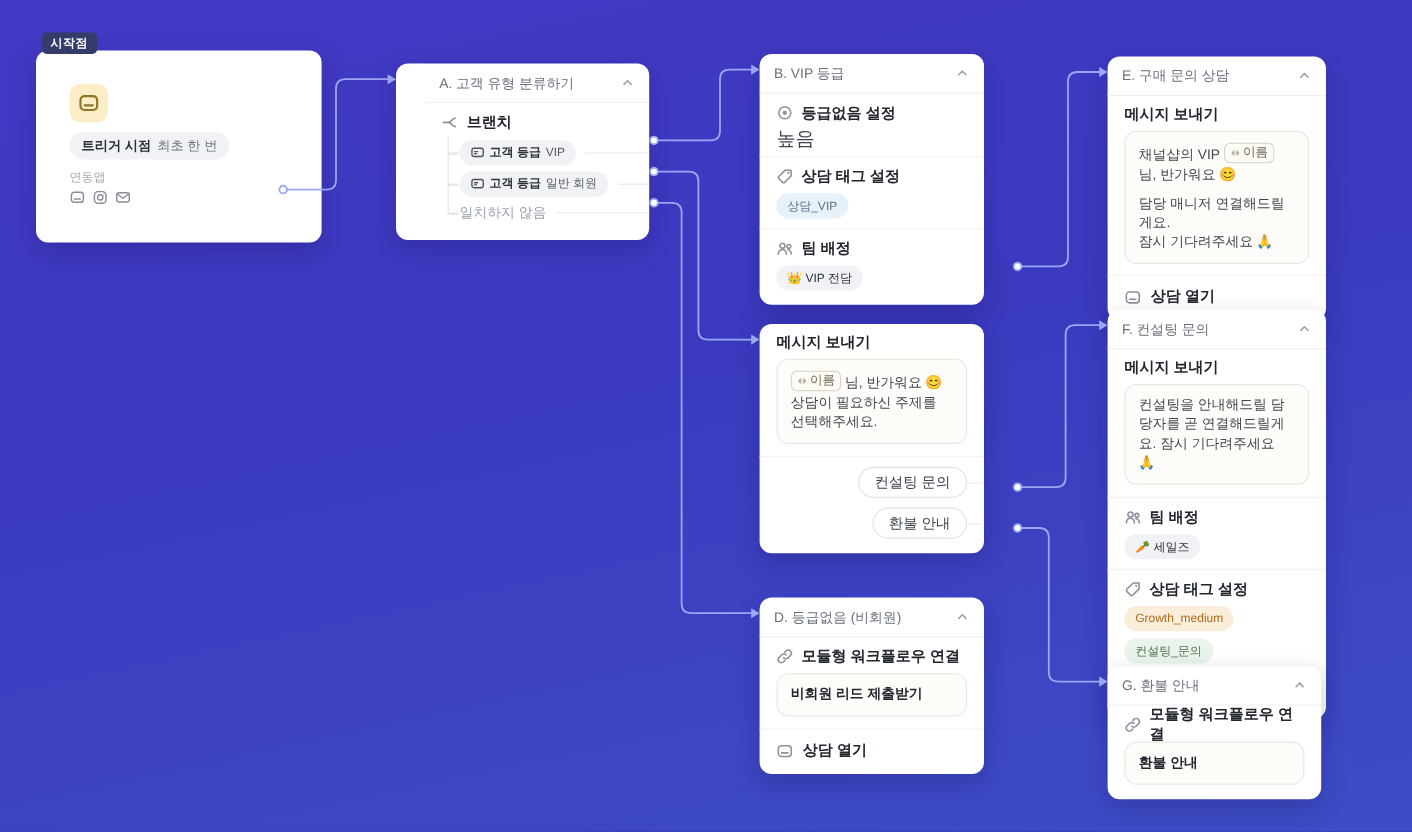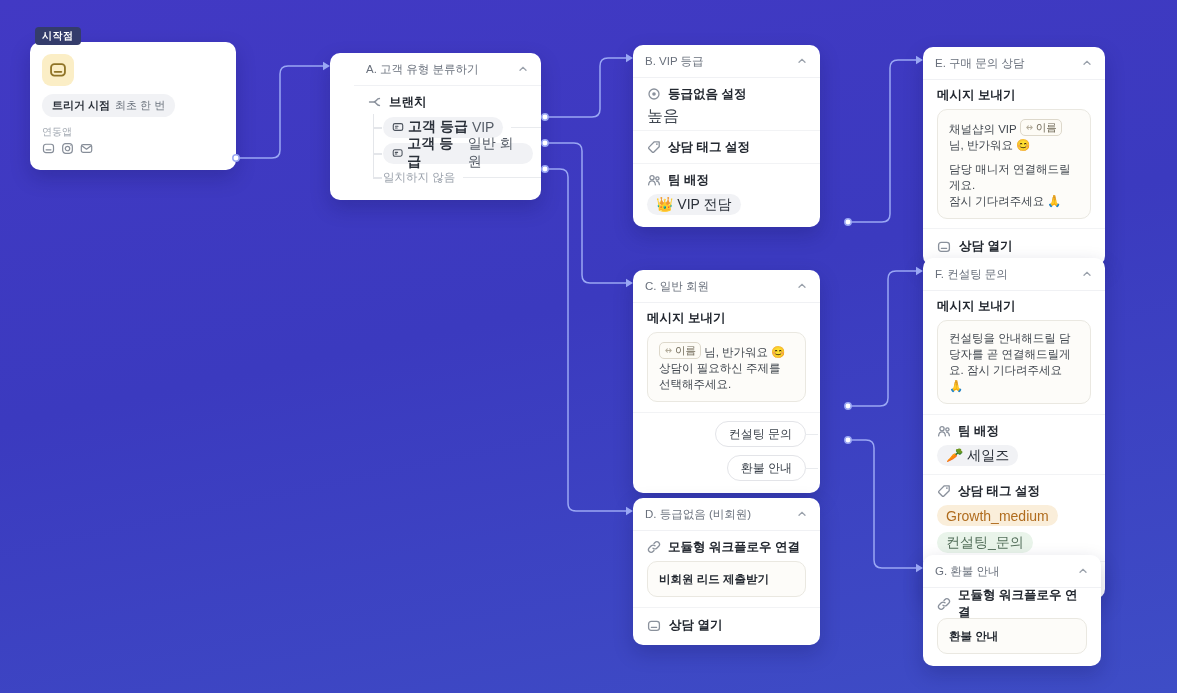--- a/index.html
+++ b/index.html
@@ -12,21 +12,21 @@
   .node-header{display:flex;align-items:center;justify-content:space-between;
     padding:6px 12px;height:20px;color:#69707c;font-size:11.5px;border-bottom:1px solid #f0f1f4;}
   .chev{display:flex;align-items:center;color:#9aa1ab;cursor:pointer;}
   .section{padding:8px 14px;}
   .section + .section{border-top:1px solid #f2f3f5;}
   .sec-label{display:flex;align-items:center;gap:7px;font-weight:700;color:#22272f;font-size:12.5px;height:16px;}
   .sec-icon{color:#8a919c;display:flex;}
   .sec-value{margin-top:4px;color:#3f4650;font-size:16px;height:16px;}
   .chips{margin-top:6px;display:flex;gap:6px;flex-wrap:wrap;}
   .chip{display:inline-flex;align-items:center;gap:4px;padding:3px 9px;border-radius:14px;
-    font-size:14px;background:#f1f2f5;color:#2b313a;height:15px;}
+    font-size:10px;background:#f1f2f5;color:#2b313a;height:15px;}
   .chip b{font-weight:700;}
   .chip .chip-val{color:#565d67;}
   .chip.blue{background:#e7f1f9;color:#567490;}
   .chip.orange{background:#faeeda;color:#b06c1e;}
   .chip.green{background:#e9f4ea;color:#55705c;}
   .msg-label{display:flex;align-items:center;font-weight:700;color:#22272f;font-size:12.5px;height:15px;}
   .msgbox{margin-top:6px;border:1px solid #eae8e1;background:#fdfcf9;border-radius:10px;
     padding:9px 11px;font-size:11.5px;line-height:1.4;color:#41474f;}
   .msgbox .para + .para{margin-top:8px;}
   .varchip{display:inline-flex;align-items:center;gap:2px;border:1px solid #ddd8cb;background:#fdfbf5;
@@ -40,21 +40,21 @@
   .branch-row{position:relative;display:flex;align-items:center;margin-top:4px;height:22px;}
   .branch-row .stub{position:absolute;left:-10px;top:50%;width:9px;height:1.5px;background:#e4e6ea;}
   .branch-row .leader{flex:1;height:1px;background:#e9ebee;margin-left:8px;margin-right:-14px;}
   .branch-plain{color:#9aa1ab;font-size:11.5px;}
   
   .btn-col{display:flex;flex-direction:column;align-items:flex-end;gap:8px;padding:8px 14px 12px;border-top:1px solid #f2f3f5;}
   .pill-btn{position:relative;display:flex;align-items:center;background:#fff;border:1px solid #e3e4e8;
     border-radius:15px;padding:5px 13px;font-size:12px;color:#3c434c;height:14px;cursor:pointer;text-align:right;}
   .pill-btn .tail{position:absolute;right:-13px;top:50%;width:13px;height:1px;background:#e9ebee;}
   
-  .start-card{left:30px;top:42px;width:182px;padding:12px;}
+  .start-card{left:30px;top:42px;width:182px;padding:28px;}
   .start-badge{position:absolute;top:-15px;left:5px;background:#343c6b;color:#fff;font-size:10px;
     font-weight:700;padding:2px 7px;border-radius:4px;letter-spacing:.5px;}
   .start-icon-tile{width:32px;height:32px;border-radius:9px;background:#fbeec6;display:flex;
     align-items:center;justify-content:center;color:#8f7326;}
   .start-title{margin-top:8px;font-size:13px;font-weight:700;color:#20252c;}
   .start-chip{margin-top:8px;display:inline-flex;gap:5px;align-items:center;background:#f1f2f5;
     border-radius:13px;padding:4px 10px;font-size:11px;}
   .start-chip b{color:#2b313a;}
   .start-chip span{color:#6a727c;}
   .apps-label{margin-top:8px;font-size:10px;color:#a0a7b0;}
@@ -208,20 +208,25 @@
     <div class="section">
       <div class="sec-label">
         <span class="sec-icon">
           <svg width="14" height="14" viewBox="0 0 14 14" fill="none" stroke="currentColor" stroke-width="1.3" stroke-linejoin="round">
               <path d="M7.3 1.8h4.9v4.9l-5.3 5.3a1.2 1.2 0 0 1-1.7 0L2 8.8a1.2 1.2 0 0 1 0-1.7z"></path>
               <circle cx="9.9" cy="4.1" r="0.9" fill="currentColor" stroke="none"></circle>
             </svg>
         </span>
         <span>상담 태그 설정</span>
       </div>
+      <div class="chips">
+          <span class="chip blue">
+            <span>상담_VIP</span>
+          </span>
+        </div>
     </div>
     <div class="section" style="padding-bottom:12px;">
       <div class="sec-label">
         <span class="sec-icon">
           <svg width="14" height="14" viewBox="0 0 14 14" fill="none" stroke="currentColor" stroke-width="1.3" stroke-linecap="round">
               <circle cx="5" cy="4.8" r="2.1"></circle>
               <path d="M1.6 11.8c.3-2.5 1.7-3.9 3.4-3.9s3.1 1.4 3.4 3.9"></path>
               <circle cx="10.4" cy="5.4" r="1.6"></circle>
               <path d="M9.6 8.2c1.7.2 2.6 1.5 2.8 3.5"></path>
             </svg>
@@ -230,28 +235,20 @@
       </div>
       <div class="chips">
           <span class="chip">
             <span>👑 VIP 전담</span>
           </span>
         </div>
     </div>
   </div>
 
   <div class="node" style="left:633px;top:270px;width:187px;">
-    <div class="node-header">
-      <span>C. 일반 회원</span>
-      <span class="chev">
-        <svg width="12" height="12" viewBox="0 0 14 14" fill="none" stroke="currentColor" stroke-width="1.5" stroke-linecap="round">
-            <path d="M3.5 8.5 7 5l3.5 3.5"></path>
-          </svg>
-      </span>
-    </div>
     <div class="section" style="padding-bottom:10px;">
       <div class="msg-label">메시지 보내기</div>
       <div class="msgbox">
         <div class="para">
           <span class="varchip">
               <span class="var-ic">
             <svg width="9" height="9" viewBox="0 0 14 14" fill="none" stroke="currentColor" stroke-width="1.6" stroke-linecap="round" stroke-linejoin="round">
                   <path d="M3 7h8M5.2 4.4 2.6 7l2.6 2.6M8.8 4.4 11.4 7 8.8 9.6"></path>
                 </svg>
           </span>

